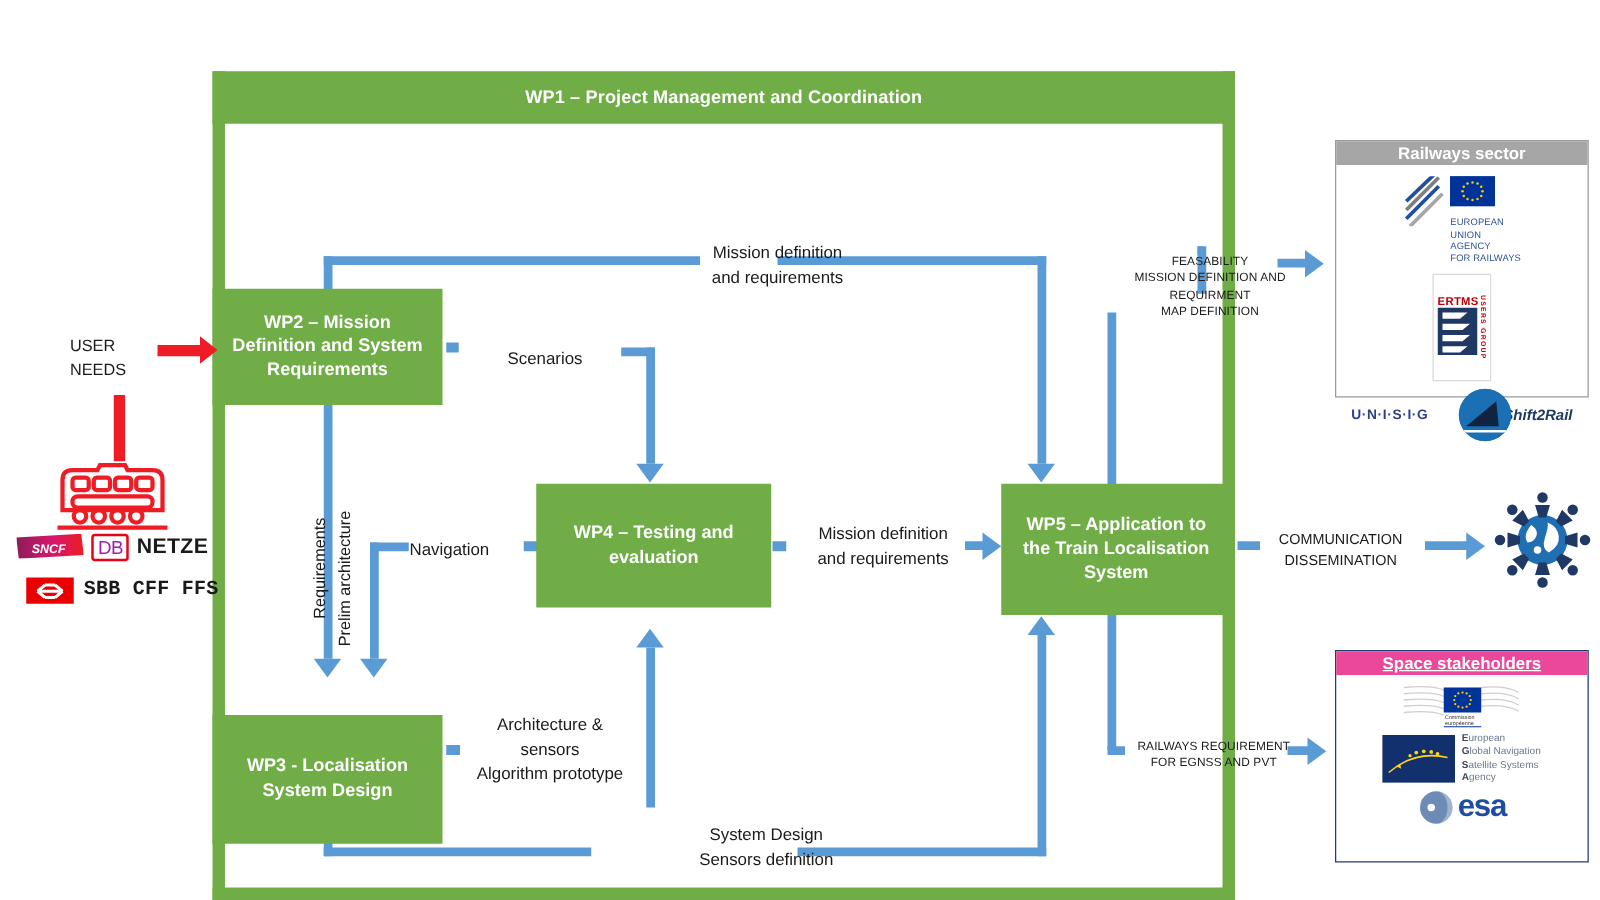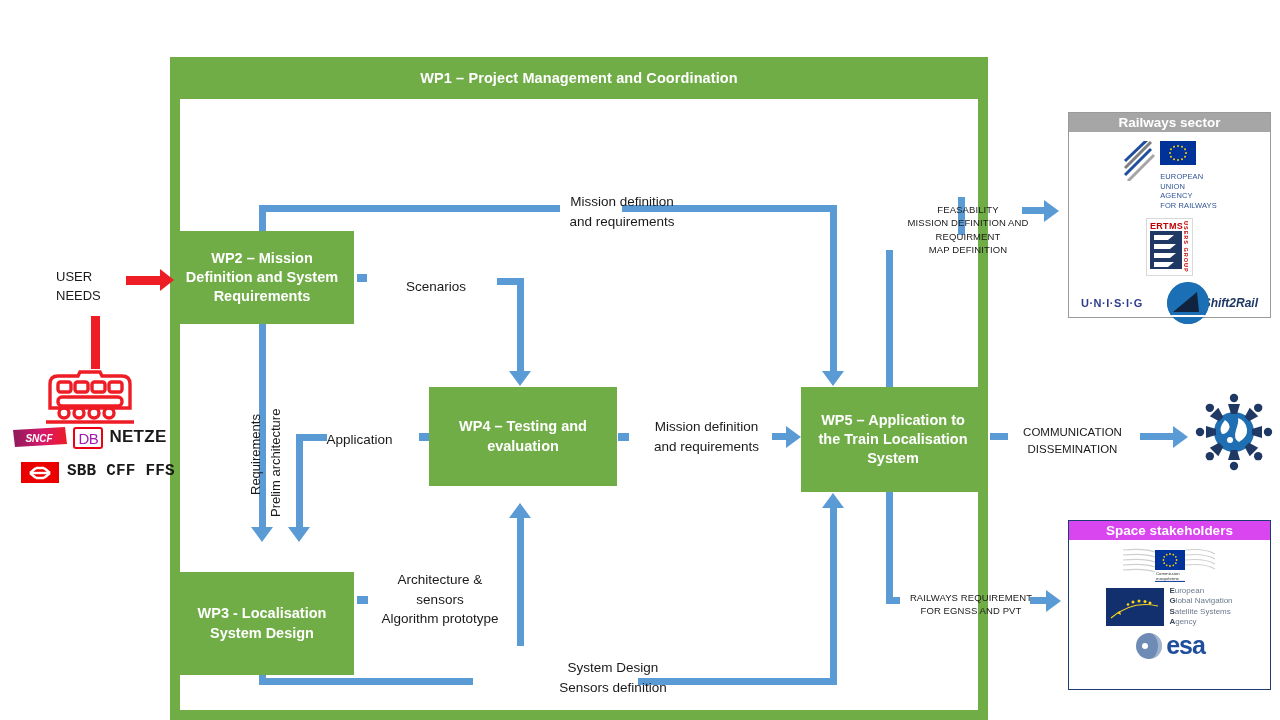--- a/index.html
+++ b/index.html
@@ -132,36 +132,36 @@
   .panel-title {
     color: #ffffff;
     font-weight: bold;
     font-size: 13.5px;
     text-align: center;
     height: 19px; line-height: 19px;
   }
   #rail-panel { left: 1068px; top: 112px; width: 203px; height: 206px; }
   #rail-panel .panel-title { background: #a6a6a6; }
   #space-panel { left: 1068px; top: 520px; width: 203px; height: 170px; border-color: #1f3b73; }
-  #space-panel .panel-title { background: #d946ef; }
+  #space-panel .panel-title { background: #ec4899; text-decoration: underline; }
 
   .logo-row { display: flex; align-items: flex-start; justify-content: center; }
 
   
   .eu-flag {
     background: #003399; position: relative;
     display: inline-block;
   }
 
   .era-text {
     color: #2f5496; font-size: 7.5px; line-height: 1.28; letter-spacing: .1px;
   }
   .era-swoosh { width: 34px; height: 40px; }
 
-  .ertms-box { border: 1px solid #d9d9d9; padding: 2px 3px; display: flex; }
+  .ertms-box { border: 1px solid #d9d9d9; padding: 16px 3px; display: flex; }
   .ertms-word { color: #c00000; font-weight: bold; font-size: 9px; letter-spacing: .3px; }
   .ertms-side { color: #c00000; font-size: 5.5px; font-weight: bold; letter-spacing: 1px;
                 writing-mode: vertical-rl; }
 
   .cer-text { color: #1f4e9c; font-weight: bold; font-size: 13px; letter-spacing: .5px; }
   .cer-sub { color: #1f4e9c; font-size: 5px; font-style: italic; }
 
   .unisig { color: #2f3e8c; font-weight: bold; font-size: 11px; letter-spacing: .5px; }
 
   .shift2rail-circle {
@@ -267,21 +267,21 @@
 
   <div class="abs lbl" style="left:386px; top:277px; width:100px;">Scenarios</div>
 
   <div class="abs" style="left:248px; top:495px;">
     <div class="rot">Requirements</div>
   </div>
   <div class="abs" style="left:268px; top:517px;">
     <div class="rot">Prelim architecture</div>
   </div>
 
-  <div class="abs lbl" style="left:312px; top:430px; width:95px;">Application</div>
+  <div class="abs lbl" style="left:312px; top:430px; width:95px;">Navigation</div>
 
   <div class="abs lbl" style="left:633px; top:417px; width:147px;">Mission definition
 and requirements</div>
 
   <div class="abs lbl" style="left:370px; top:570px; width:140px;">Architecture &amp;
 sensors
 Algorithm  prototype</div>
 
   <div class="abs lbl" style="left:538px; top:658px; width:150px;">System Design
 Sensors definition</div>

